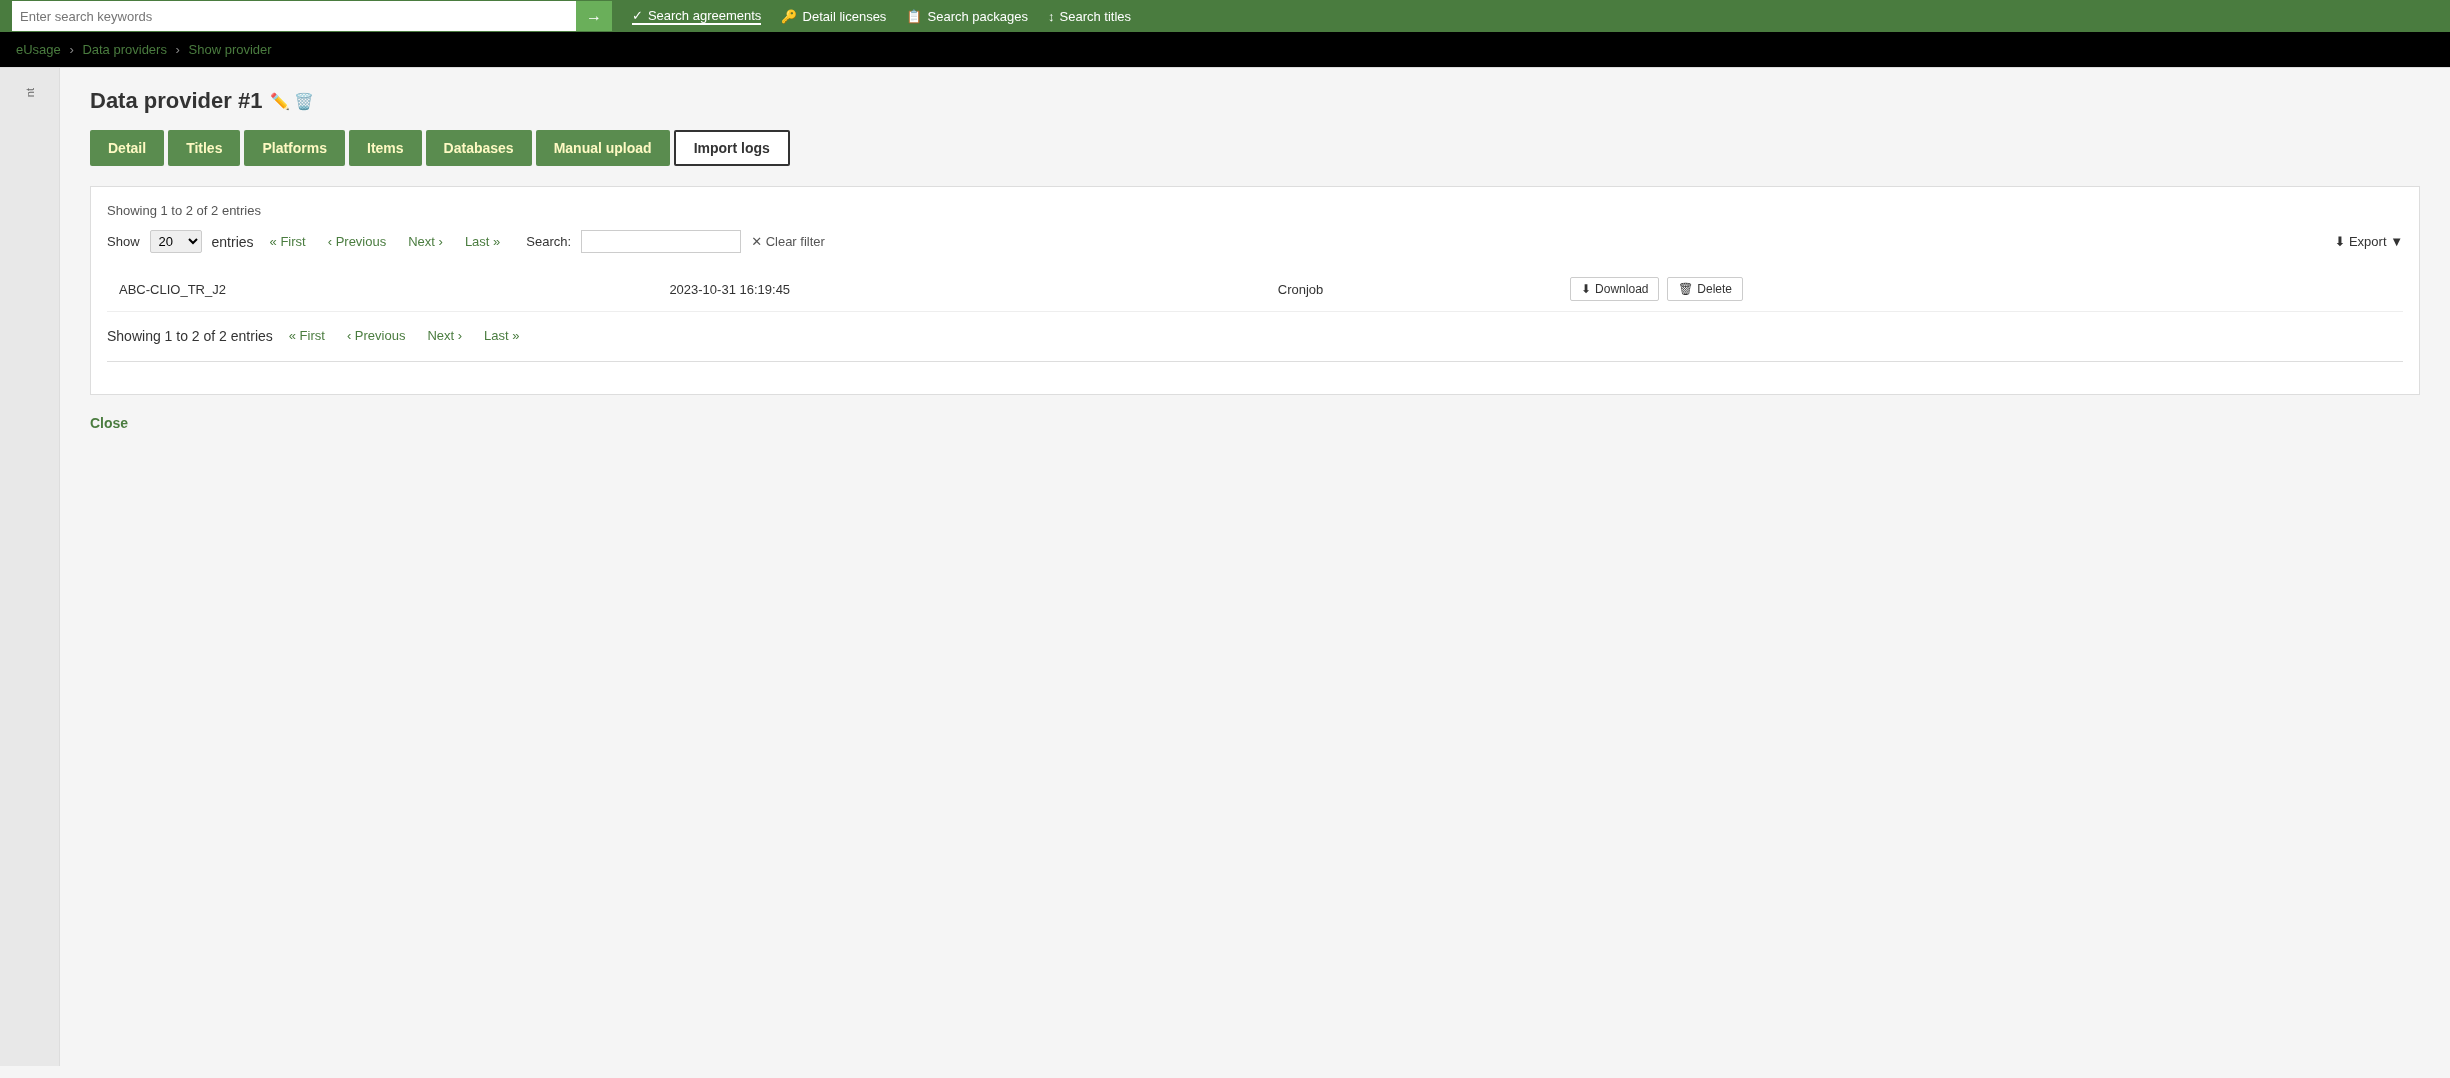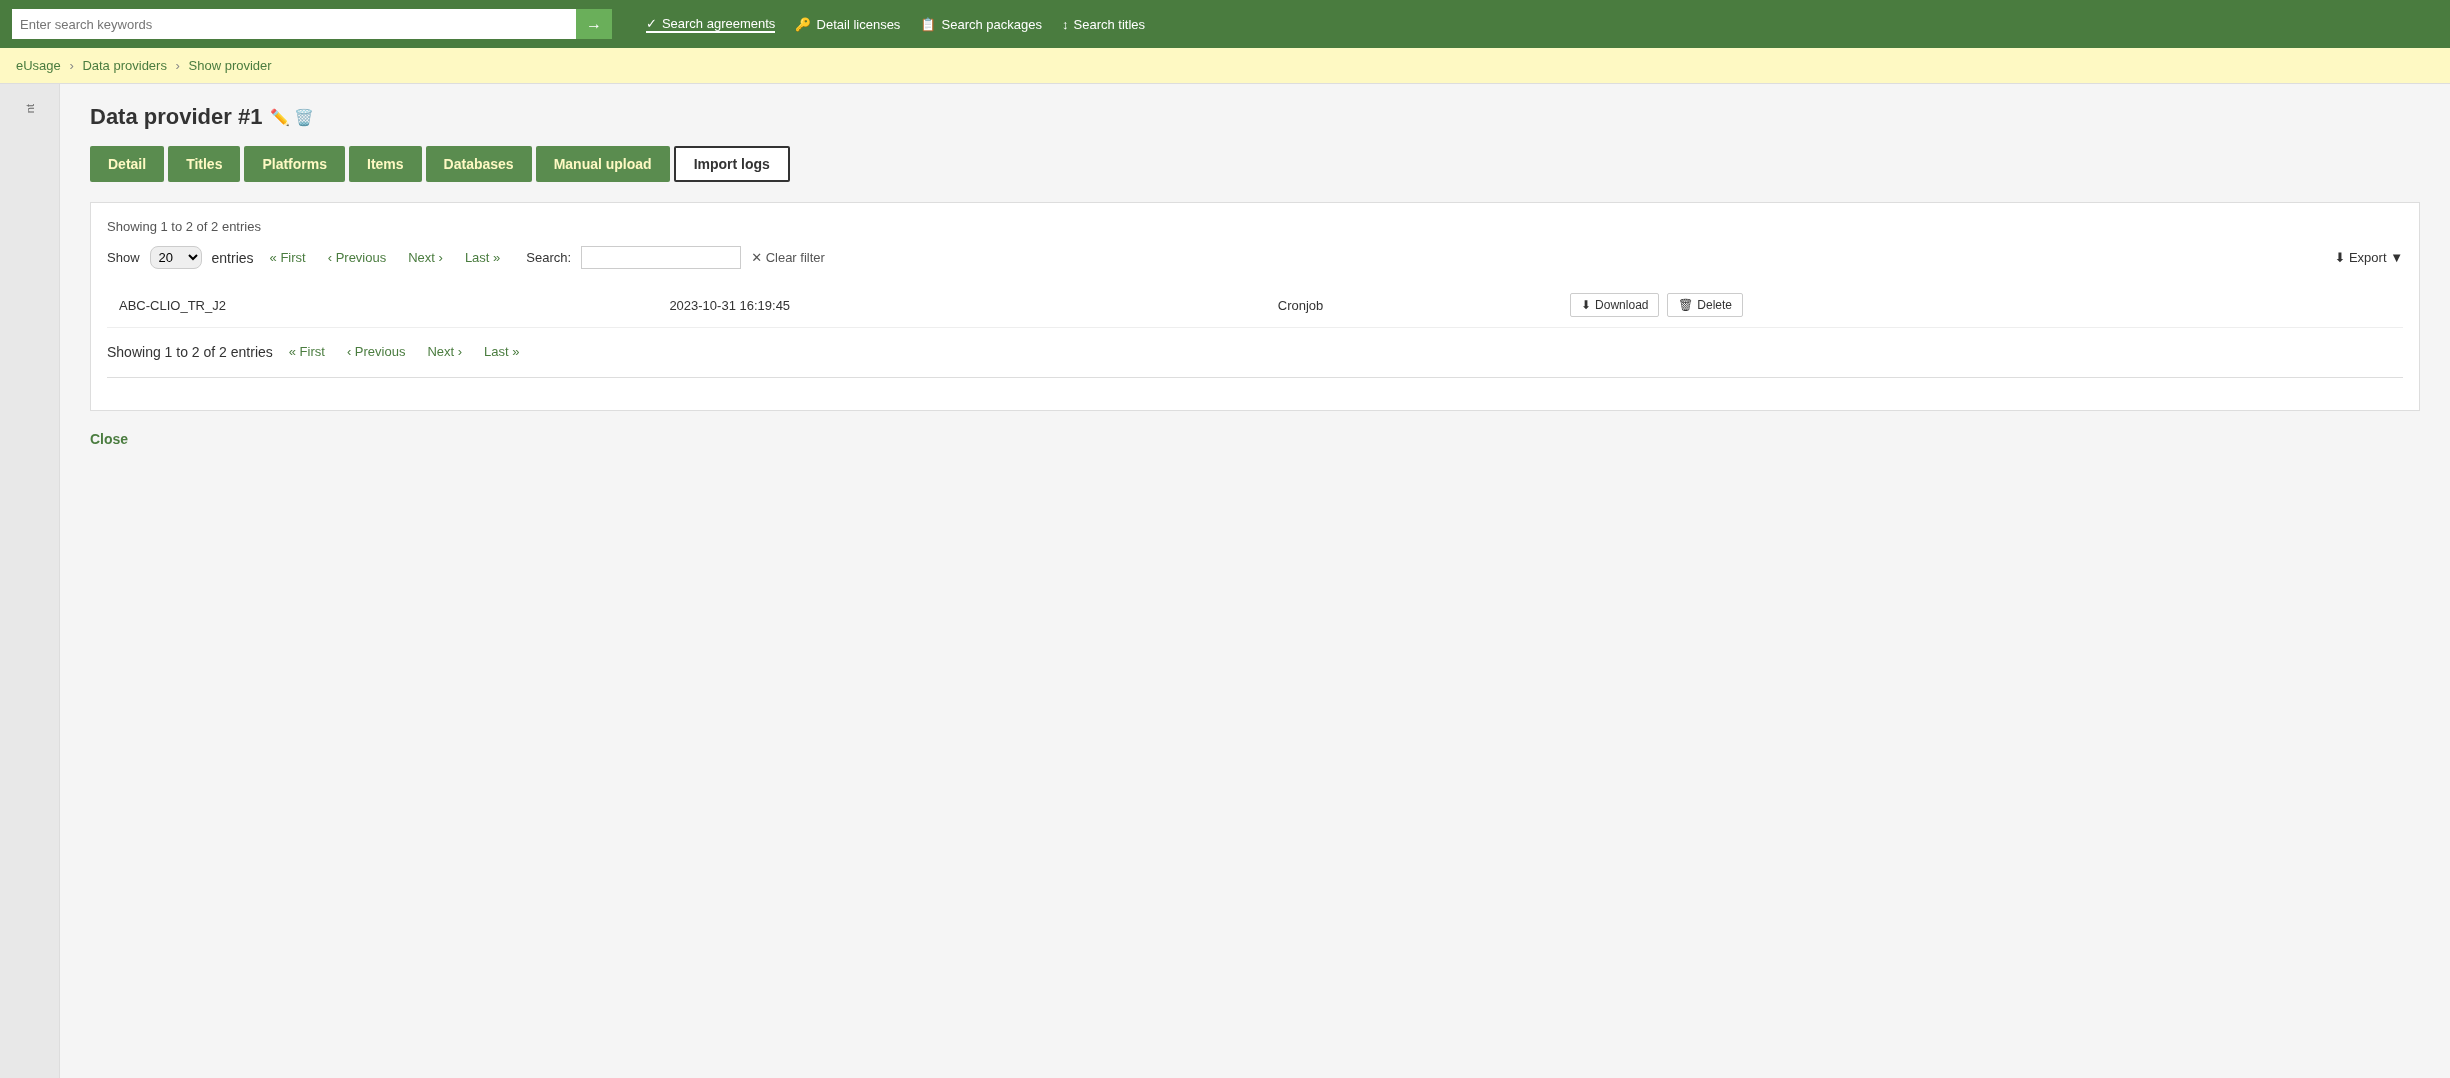--- a/index.html
+++ b/index.html
@@ -4,22 +4,21 @@
   <style>
     * { box-sizing: border-box; margin: 0; padding: 0; }
     body { font-family: Arial, sans-serif; font-size: 14px; background: #f5f5f5; color: #333; }
 
     
     .top-bar {
       background: #4a7c3f;
       display: flex;
       align-items: center;
       padding: 0 12px;
-      height: 48px;
-      gap: 14px;
+      height: 32px;
     }
     .search-form {
       display: flex;
       align-items: center;
       flex: 1;
       max-width: 600px;
     }
     .search-input {
       flex: 1;
       height: 30px;
@@ -56,21 +55,21 @@
       gap: 5px;
       cursor: pointer;
     }
     .top-nav-item.active { border-bottom: 2px solid #fff; }
 
     
     .breadcrumb {
       padding: 10px 16px;
       font-size: 13px;
       color: #555;
-      background: #fef9c3;
+      background: #000000;
       border-bottom: 1px solid #ddd;
     }
     .breadcrumb a { color: #4a7c3f; text-decoration: none; }
     .breadcrumb span { margin: 0 5px; color: #888; }
 
     
     .main-content {
       padding: 20px 30px;
       background: #f5f5f5;
       min-height: calc(100vh - 80px);
@@ -138,21 +137,21 @@
       align-items: center;
       gap: 10px;
       margin-bottom: 14px;
       flex-wrap: wrap;
     }
     .controls-row label { font-size: 13px; }
     .show-select {
       padding: 2px 4px;
       font-size: 13px;
       border: 1px solid #ccc;
-      border-radius: 8px;
+      border-radius: 2px;
       cursor: pointer;
     }
     .pag-btn {
       background: none;
       border: none;
       color: #4a7c3f;
       cursor: pointer;
       font-size: 13px;
       padding: 2px 6px;
     }

